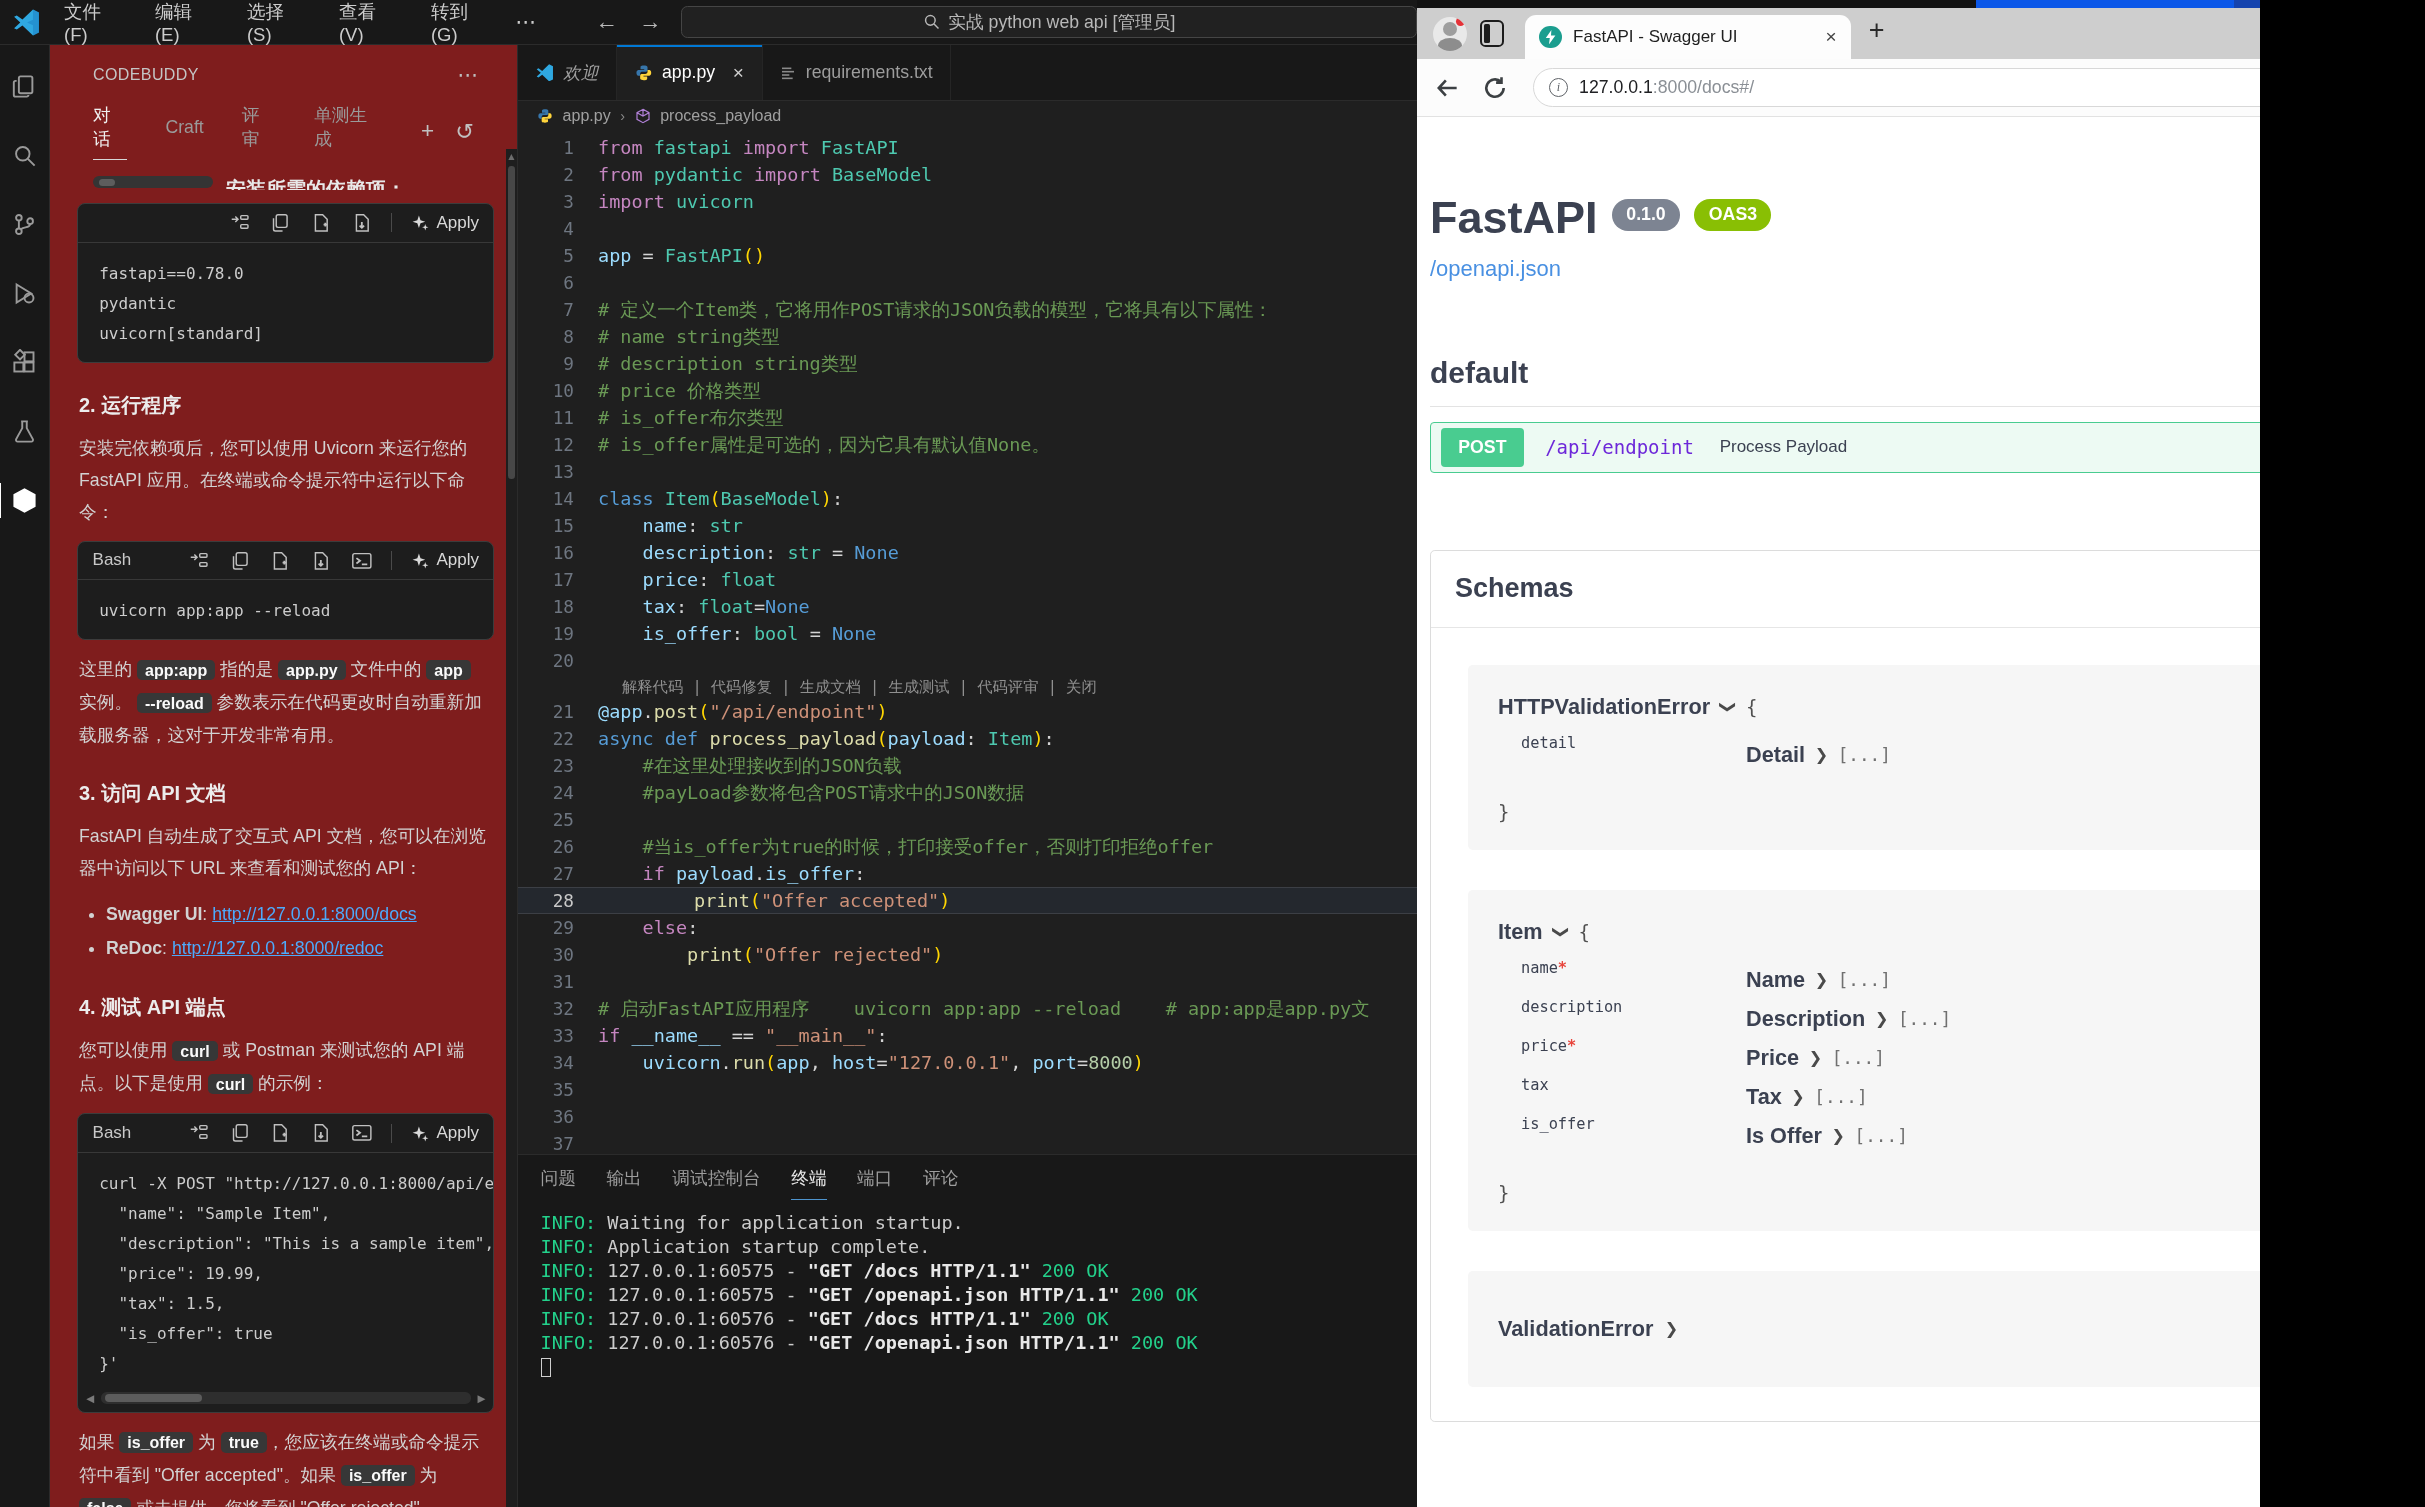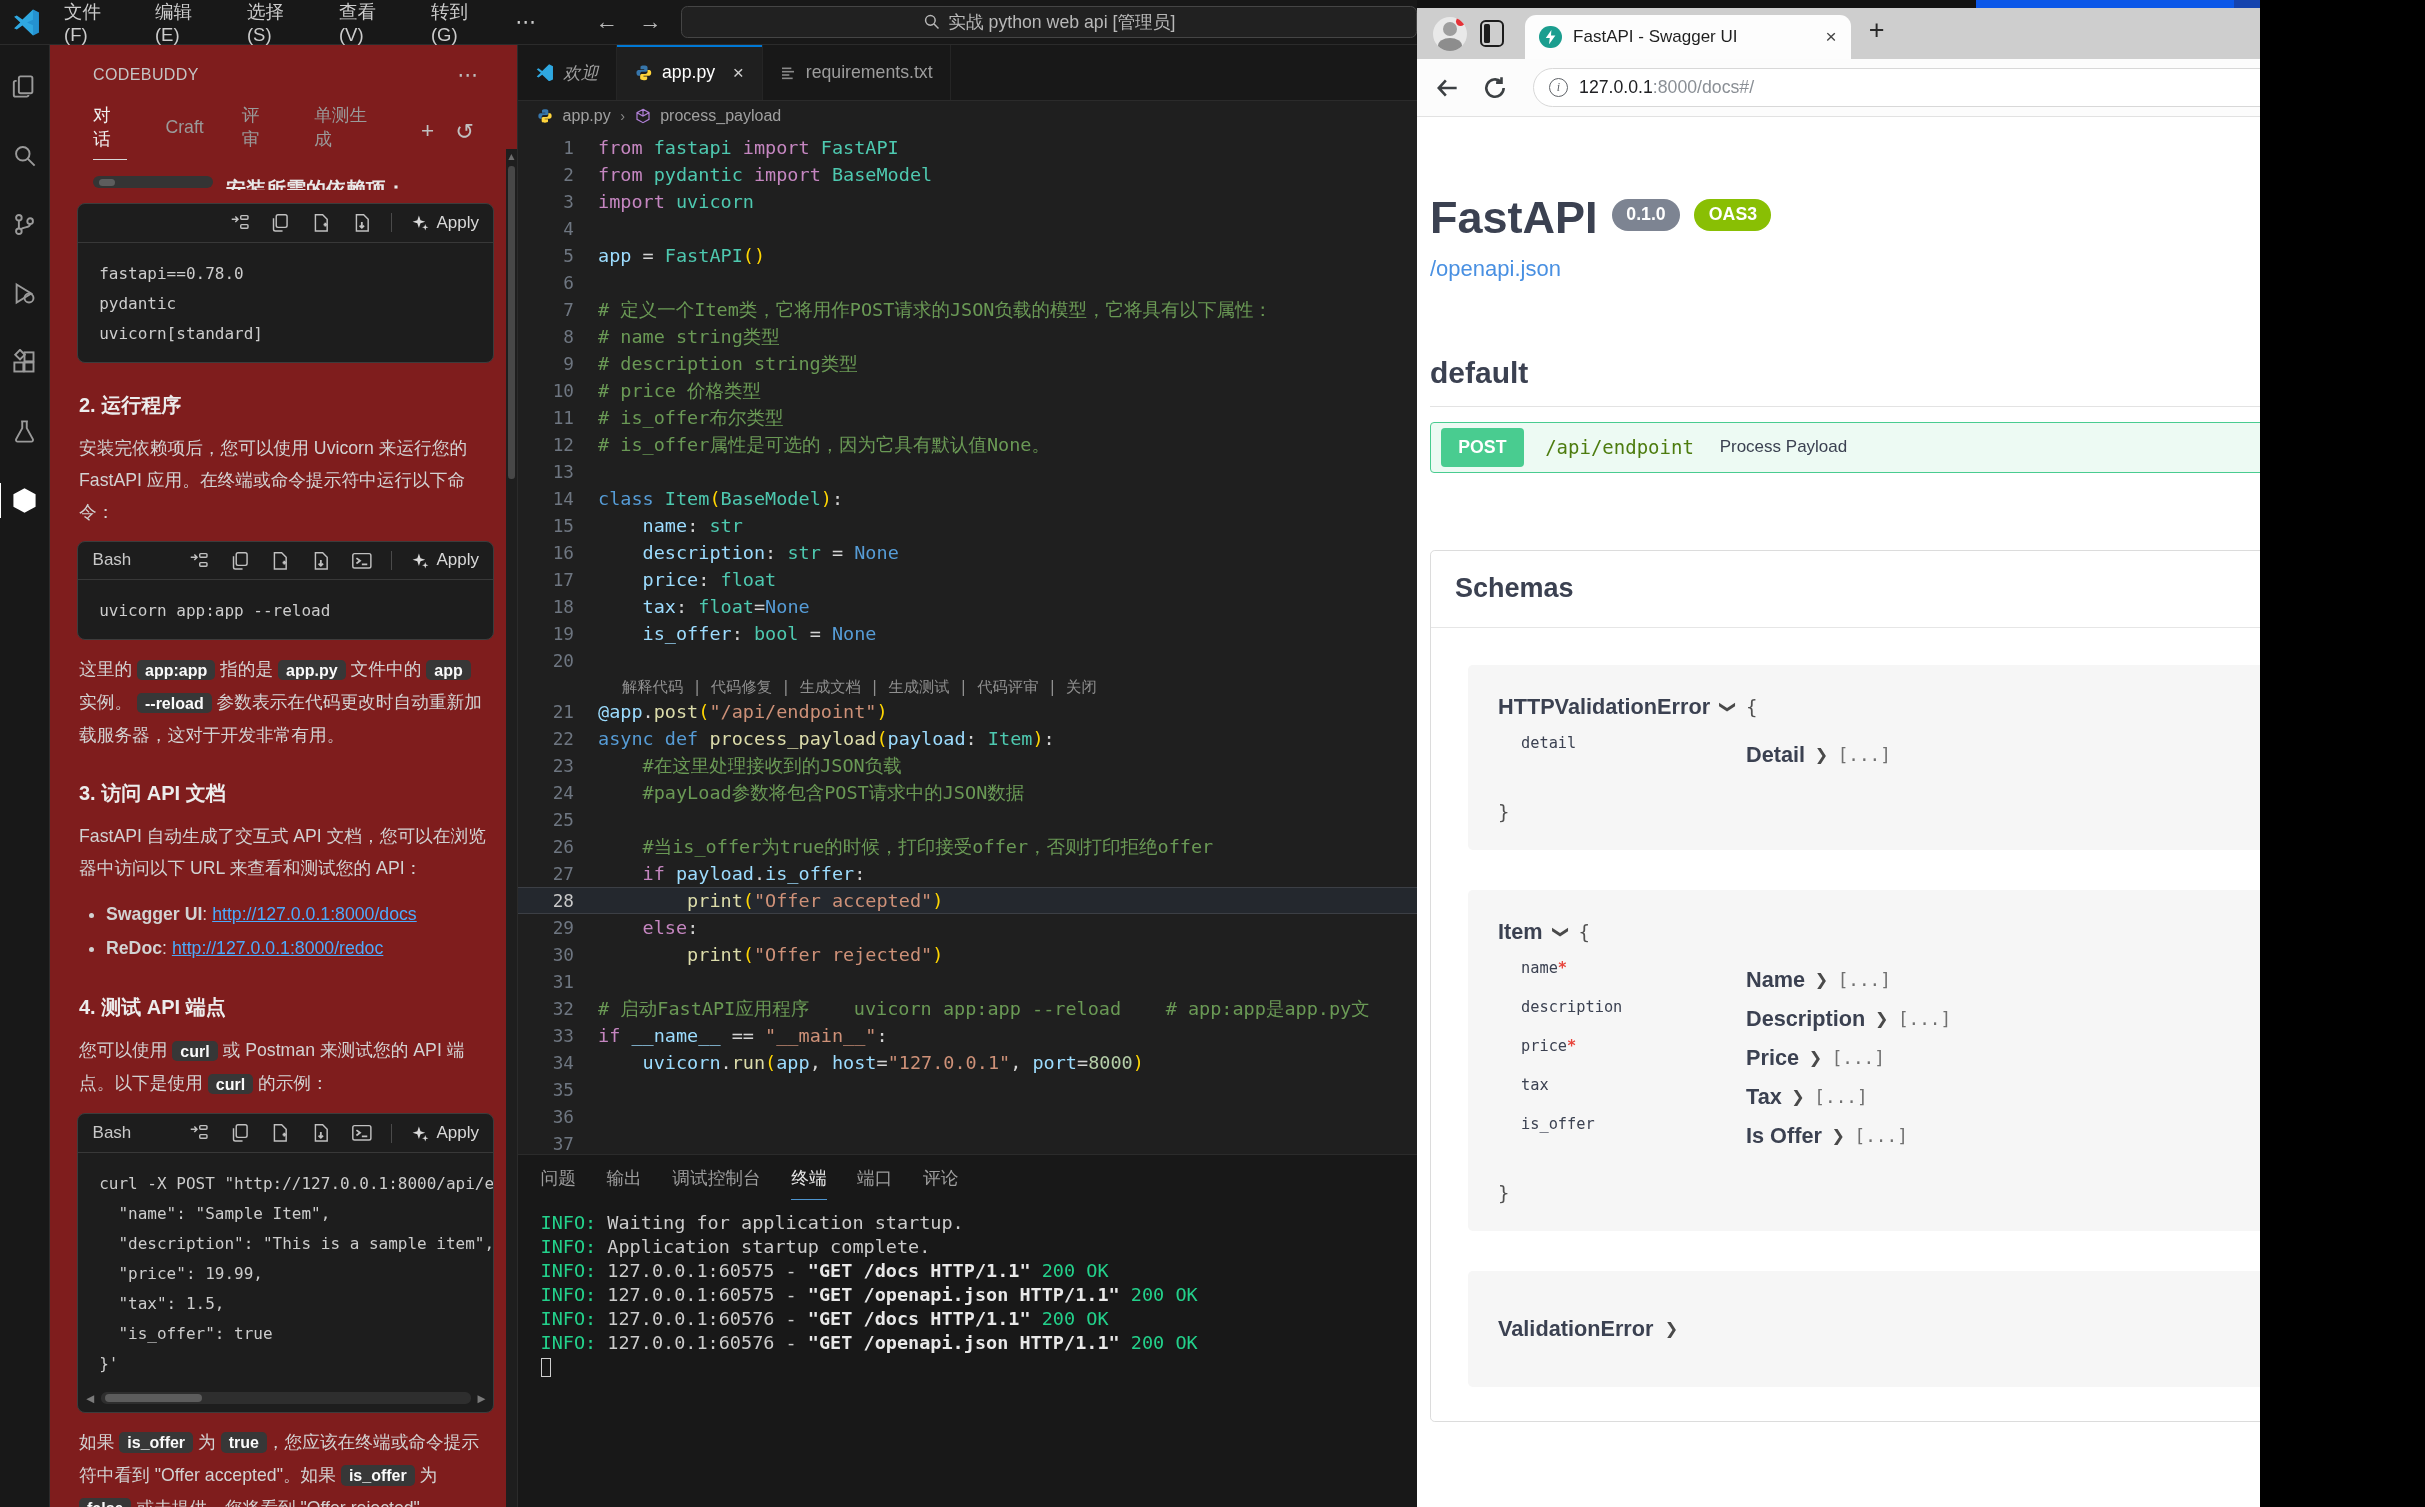--- a/index.html
+++ b/index.html
@@ -73,21 +73,21 @@
   .etab{display:flex;align-items:center;gap:9.6px;padding:0 17.7px;font-size:17.7px;color:#9d9d9d;border-right:0.8px solid #252525;position:relative;}
   .etab.active{background:#1f1f1f;color:#ffffff;}
   .etab.active:before{content:"";position:absolute;top:0;left:0;right:0;height:2.4px;background:#0078d4;}
   .etab .close{margin-left:8px;font-size:19px;color:#cfcfcf;}
   .breadcrumb{height:30px;display:flex;align-items:center;gap:9.6px;padding-left:19px;color:#a0a0a0;font-size:16px;background:#1f1f1f;flex:0 0 auto;}
   .bc-sep{color:#8a8a8a;font-size:14.4px;}
   .codearea{flex:1;overflow:hidden;background:#1f1f1f;padding-top:3.2px;}
   .cline{display:flex;height:27px;align-items:center;}
   .cline .ln{width:80px;flex:0 0 auto;text-align:right;padding-right:24px;color:#6e7681;font-size:17.7px;}
   .cline .ctext{white-space:pre;font-size:18.5px;}
-  .cline.hl{background:#24282e;box-shadow:inset 0 0.8px 0 #44474d, inset 0 -0.8px 0 #44474d;}
+  .cline.hl{background:#24282e;box-shadow:inset 0 0.8px 0 #44474d, inset 0 -0.8px 0 #44474d;gap:7px;}
   .cline.hl .ln{color:#c8c8c8;}
   .codelens{height:24px;display:flex;align-items:flex-end;padding-left:104px;color:#8f8f8f;font-size:15.3px;}
   .tok-kw{color:#C586C0;} .tok-dk{color:#569CD6;} .tok-ty{color:#4EC9B0;} .tok-fn{color:#DCDCAA;}
   .tok-vr{color:#9CDCFE;} .tok-st{color:#CE9178;} .tok-cm{color:#6A9955;} .tok-nu{color:#B5CEA8;}
   .tok-pl{color:#D4D4D4;} .tok-br{color:#FFD602;}
 
   
   .panel{height:353px;border-top:0.8px solid #2b2b2b;background:#181818;flex:0 0 auto;}
   .panel-tabs{display:flex;gap:30.5px;padding:11.2px 0 0 22.5px;font-size:17.7px;color:#9d9d9d;height:45px;}
   .ptab{padding-bottom:8px;}
@@ -127,21 +127,21 @@
   .fa-title{font-size:45px;font-weight:700;color:#3b4151;line-height:48px;}
   .badge{margin-top:4.8px;padding:5.6px 14.4px;border-radius:17.7px;color:#fff;font-size:17.7px;font-weight:700;}
   .badge.ver{background:#7d8492;}
   .badge.oas{background:#89bf04;}
   .spec-link{margin-top:14.4px;font-size:22px;color:#4990e2;}
   .tagname{margin-top:74px;font-size:30px;font-weight:700;color:#3b4151;}
   .taghr{width:1043px;border-top:0.8px solid #e3e3e3;margin-top:16px;}
   .opblock{margin-top:14.4px;width:1043px;height:51px;background:#edfaf3;border:0.8px solid #49cc90;border-radius:4px;
            display:flex;align-items:center;padding-left:9.6px;gap:21px;}
   .opmethod{background:#49cc90;color:#fff;font-weight:700;font-size:17.7px;padding:8.8px 17.7px;border-radius:4px;}
-  .oppath{font-size:19px;color:#4d7c0f;}
+  .oppath{font-size:19px;color:#6d28d9;}
   .opsummary{font-size:17px;color:#3b4151;margin-left:4.8px;text-align:right;}
   .schemas-box{margin-top:77px;width:1043px;border:0.8px solid #dcdcdc;border-radius:4.8px;background:#fff;padding-bottom:34px;}
   .schemas-title{margin:22.5px 0 0 24px;font-size:27px;font-weight:700;color:#3b4151;}
   .schemas-hr{border-top:0.8px solid #e6e6e6;margin-top:22.5px;}
   .model-card{margin:40px 0 0 37px;width:1007px;background:#f6f6f6;border-radius:4.8px;padding:29px 0 27px 30px;}
   .m-head{display:flex;align-items:center;gap:11.2px;font-size:21.7px;font-weight:700;color:#3b4151;}
   .m-brace{font-weight:400;font-size:19px;color:#505050;font-family:"DejaVu Sans Mono",monospace;}
   .chev{display:inline-block;color:#4a4a4a;font-size:16px;font-weight:700;line-height:1;}
   .chev.down{transform:rotate(90deg);}
   .m-fields{margin:13px 0 0 23px;}

